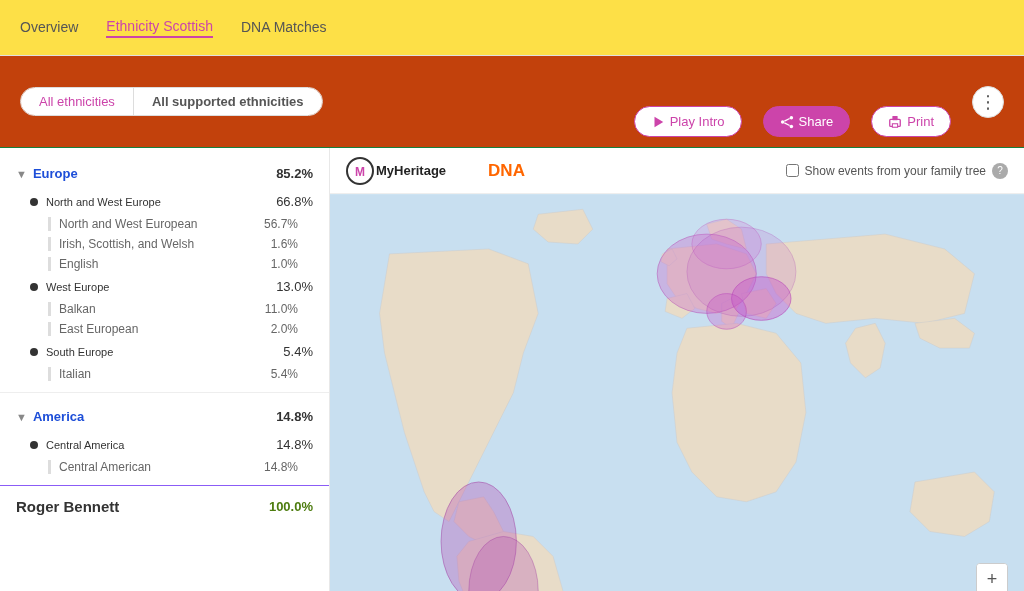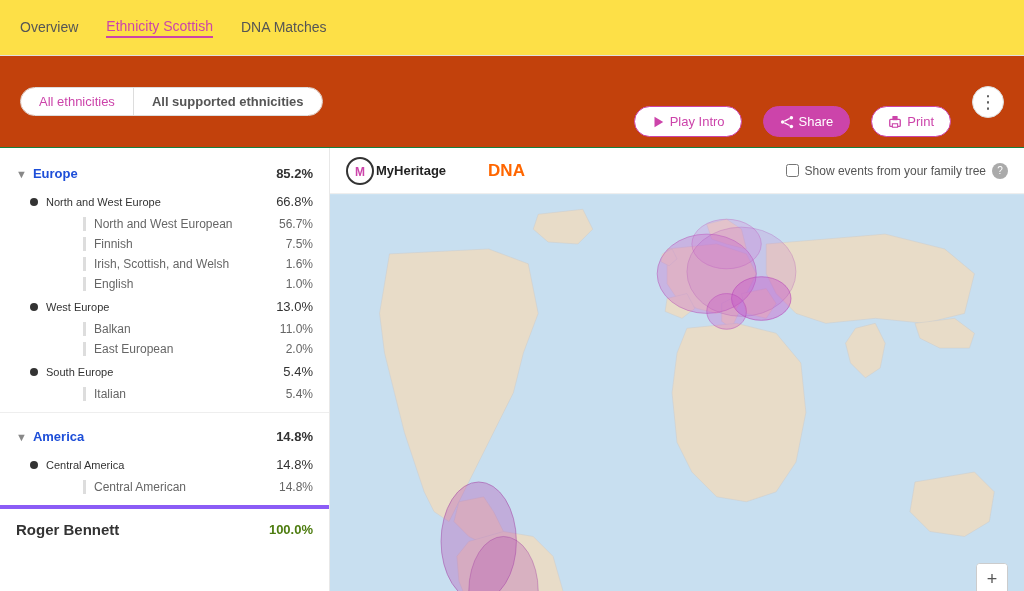--- a/index.html
+++ b/index.html
@@ -28,26 +28,26 @@
     
     .sidebar { width: 330px; min-width: 330px; background: #fff; border-right: 1px solid #e8e8e8; overflow-y: auto; padding: 10px 0; }
     .section-header { display: flex; align-items: center; padding: 8px 16px; cursor: pointer; }
     .section-header .chevron { color: #888; margin-right: 6px; font-size: 11px; }
     .section-title { font-weight: 600; font-size: 13px; color: #1d4ed8; flex: 1; }
     .section-pct { font-weight: 600; font-size: 13px; color: #333; }
     .group-row { display: flex; align-items: center; padding: 5px 16px 5px 30px; }
     .group-dot { width: 8px; height: 8px; border-radius: 50%; background: #333; margin-right: 8px; flex-shrink: 0; }
     .group-name { flex: 1; font-size: 11px; color: #333; font-weight: 500; }
     .group-pct { font-size: 13px; color: #333; font-weight: 400; }
-    .sub-row { display: flex; align-items: flex-end; padding: 3px 16px 3px 48px; margin-left: 35px; }
+    .sub-row { display: flex; align-items: flex-end; padding: 3px 31px 3px 48px; }
     .sub-bar { width: 3px; height: 14px; background: #ddd; margin-right: 8px; }
     .sub-name { flex: 1; font-size: 12px; color: #666; }
     .sub-pct { font-size: 12px; color: #666; }
     .section-divider { border: none; border-top: 1px solid #eee; margin: 8px 0; }
-    .total-row { display: flex; align-items: center; padding: 12px 16px; border-top: 4px solid #8b5cf6; margin-top: 8px; }
+    .total-row { display: flex; align-items: center; padding: 12px 16px; border-top: 1px solid #8b5cf6; margin-top: 8px; }
     .total-name { flex: 1; font-size: 15px; color: #333; font-weight: 600; }
     .total-pct { font-size: 13px; color: #4d7c0f; font-weight: 600; margin-left: 28px; }
 
     
     .map-area { flex: 1; position: relative; background: #d4e8f5; overflow: hidden; }
     .map-header { position: absolute; top: 0; left: 0; right: 0; background: #fff; display: flex; align-items: center; padding: 8px 16px; z-index: 10; height: 46px; border-bottom: 1px solid #eee; }
     .map-logo { display: flex; align-items: center; gap: 2px; }
     .map-checkbox-area { margin-left: auto; display: flex; align-items: center; gap: 6px; font-size: 12px; color: #555; }
     .map-checkbox-area input { accent-color: #cc44aa; }
     .help-icon { width: 16px; height: 16px; border-radius: 50%; background: #aaa; color: #fff; font-size: 10px; display: flex; align-items: center; justify-content: center; cursor: pointer; }
@@ -117,25 +117,20 @@
       <span class="group-name">North and West Europe</span>
       <span class="group-pct">66.8%</span>
     </div>
     <div class="sub-row">
       <span class="sub-bar"></span>
       <span class="sub-name">North and West European</span>
       <span class="sub-pct">56.7%</span>
     </div>
     <div class="sub-row">
       <span class="sub-bar"></span>
-      <span class="sub-name">Finnish</span>
-      <span class="sub-pct">7.5%</span>
-    </div>
-    <div class="sub-row">
-      <span class="sub-bar"></span>
       <span class="sub-name">Irish, Scottish, and Welsh</span>
       <span class="sub-pct">1.6%</span>
     </div>
     <div class="sub-row">
       <span class="sub-bar"></span>
       <span class="sub-name">English</span>
       <span class="sub-pct">1.0%</span>
     </div>
 
     <div class="group-row">

